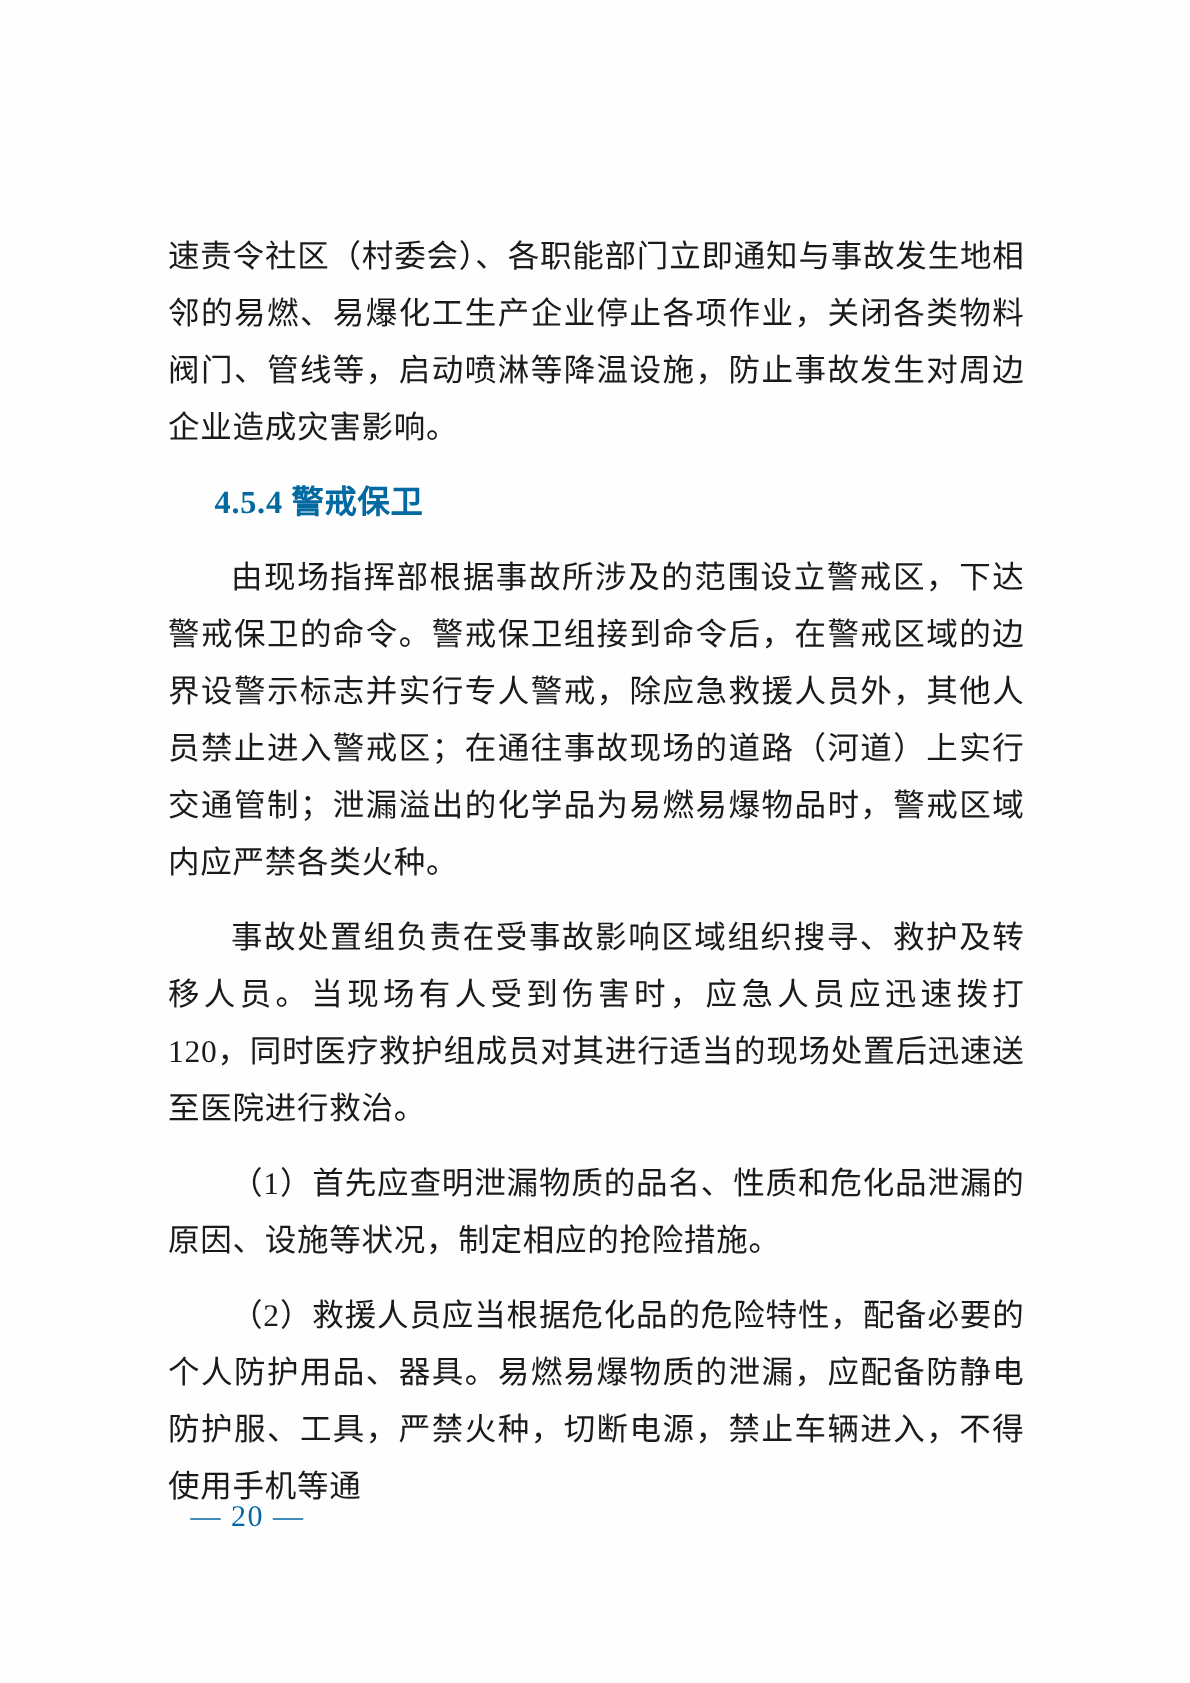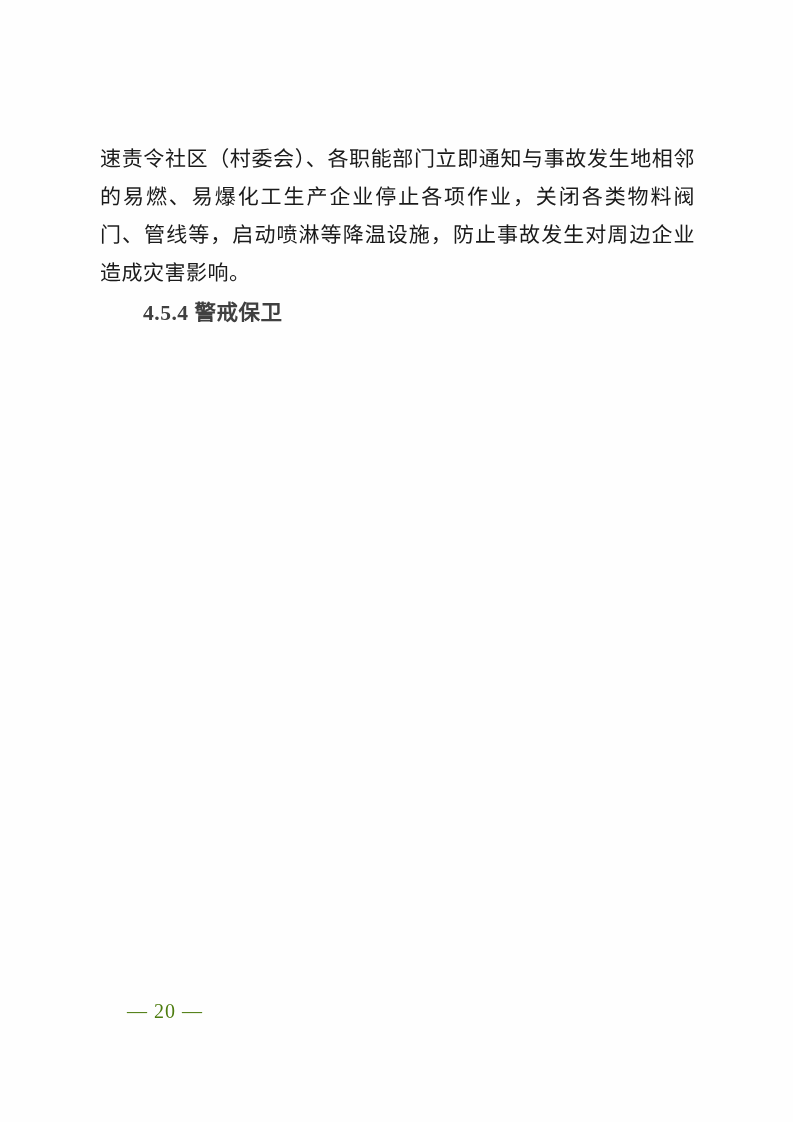--- a/index.html
+++ b/index.html
@@ -16,52 +16,56 @@
     font-family: "Liberation Serif", "DejaVu Serif", serif;
     color: #1a1a1a;
   }
   .content {
     position: absolute;
     left: 100px;
     top: 140px;
     width: 595px;
   }
   .para {
-    margin: 0;
+    margin: 12px;
     font-size: 21px;
     line-height: 38px;
     text-align: justify;
     text-justify: inter-ideograph;
     text-indent: 2em;
     letter-spacing: 0.5px;
   }
   .para.no-indent {
     text-indent: 0;
   }
   .heading {
     margin: 2px 0;
     font-size: 21.5px;
     line-height: 38px;
     font-weight: bold;
     text-indent: 2em;
     letter-spacing: 0.5px;
-    color: #404040;
+    color: #0369a1;
   }
   .footer {
     position: absolute;
     left: 127px;
     top: 996px;
     font-size: 20px;
     line-height: 30px;
-    color: #4d7c0f;
+    color: #0369a1;
     letter-spacing: 1px;
   }
 </style>
 </head>
 <body>
 
 <div class="page">
   <div class="content">
     <p class="para no-indent">速责令社区（村委会）、各职能部门立即通知与事故发生地相邻的易燃、易爆化工生产企业停止各项作业，关闭各类物料阀门、管线等，启动喷淋等降温设施，防止事故发生对周边企业造成灾害影响。</p>
     <h3 class="heading">4.5.4 警戒保卫</h3>
+    <p class="para">由现场指挥部根据事故所涉及的范围设立警戒区，下达警戒保卫的命令。警戒保卫组接到命令后，在警戒区域的边界设警示标志并实行专人警戒，除应急救援人员外，其他人员禁止进入警戒区；在通往事故现场的道路（河道）上实行交通管制；泄漏溢出的化学品为易燃易爆物品时，警戒区域内应严禁各类火种。</p>
+    <p class="para">事故处置组负责在受事故影响区域组织搜寻、救护及转移人员。当现场有人受到伤害时，应急人员应迅速拨打 120，同时医疗救护组成员对其进行适当的现场处置后迅速送至医院进行救治。</p>
+    <p class="para">（1）首先应查明泄漏物质的品名、性质和危化品泄漏的原因、设施等状况，制定相应的抢险措施。</p>
+    <p class="para">（2）救援人员应当根据危化品的危险特性，配备必要的个人防护用品、器具。易燃易爆物质的泄漏，应配备防静电防护服、工具，严禁火种，切断电源，禁止车辆进入，不得使用手机等通</p>
   </div>
   <div class="footer">— 20 —</div>
 </div>
 
 </body></html>

